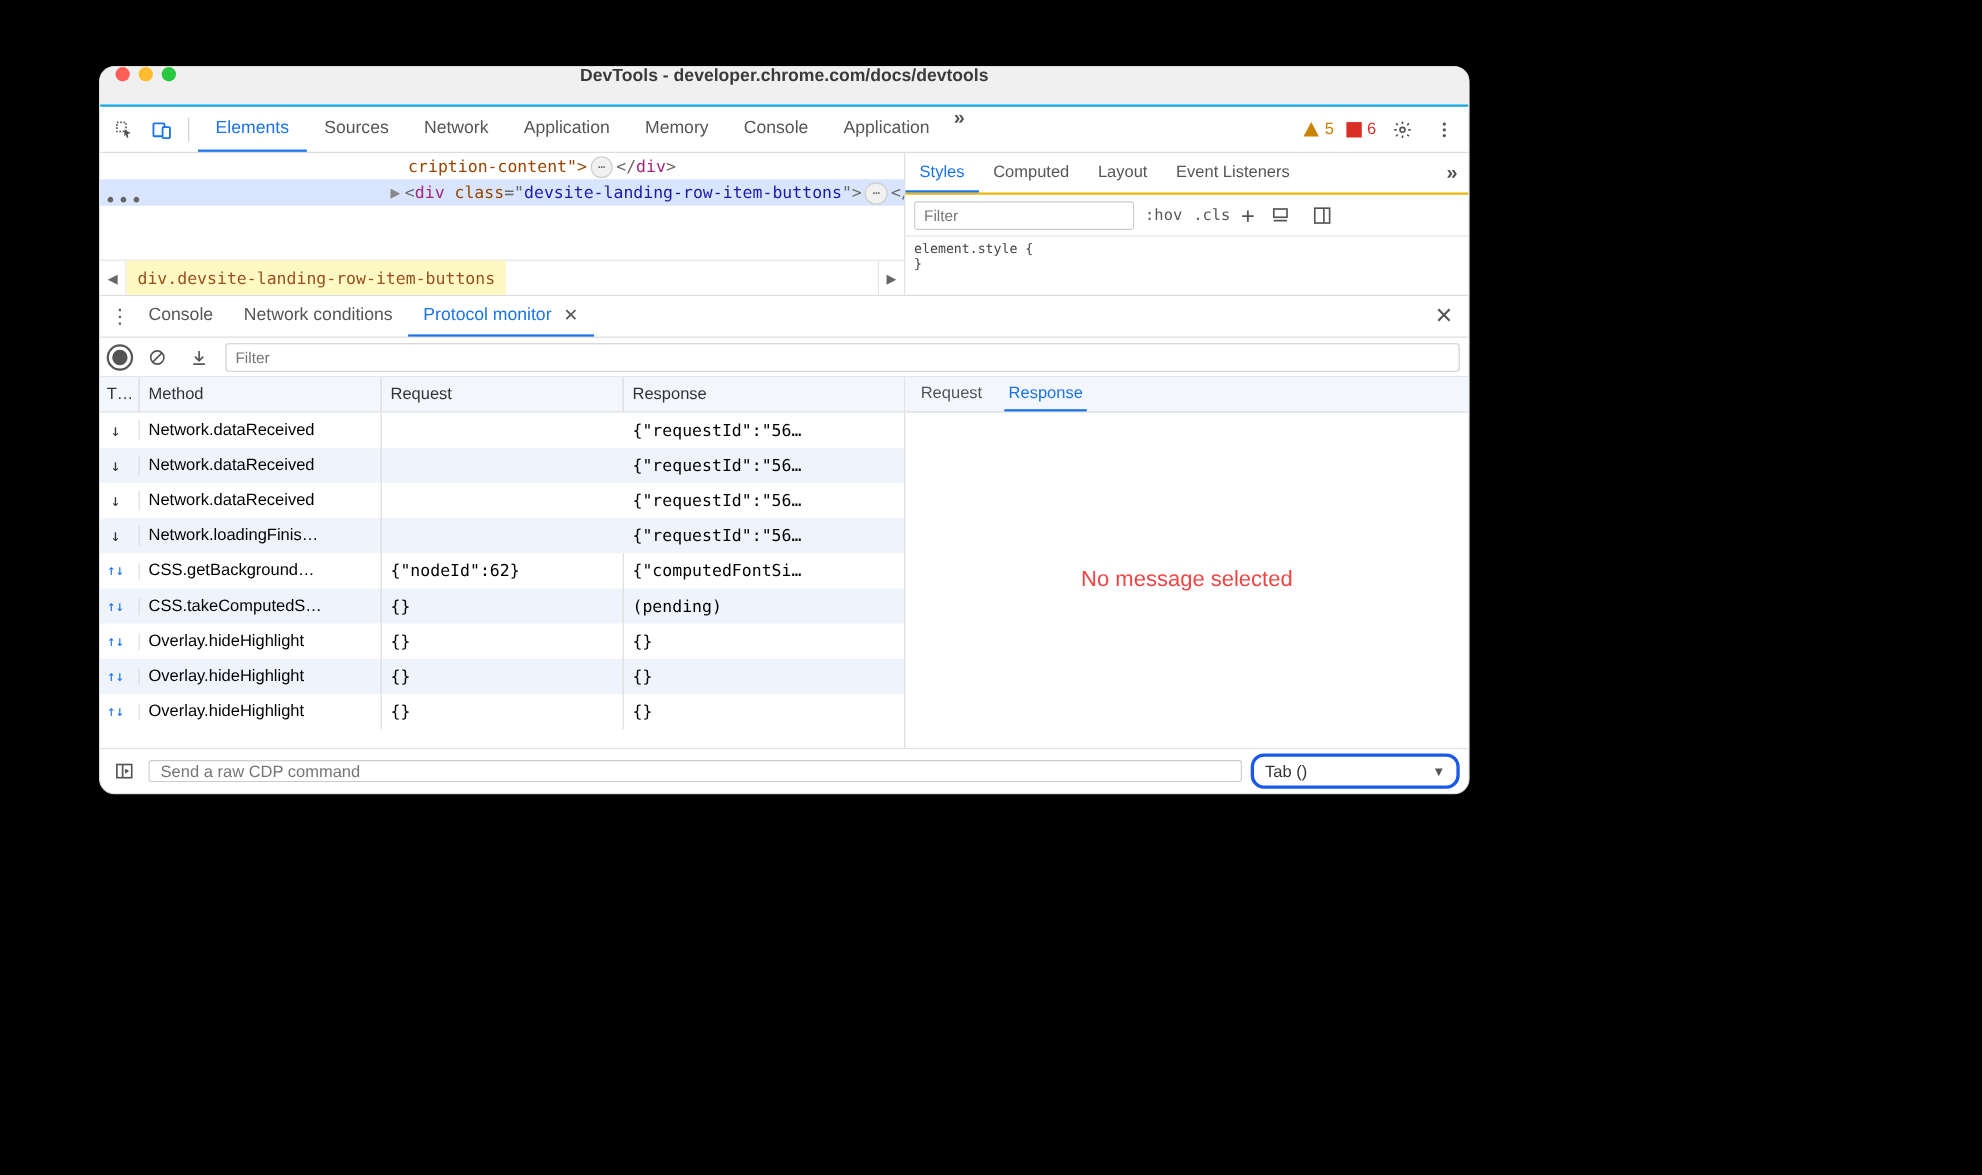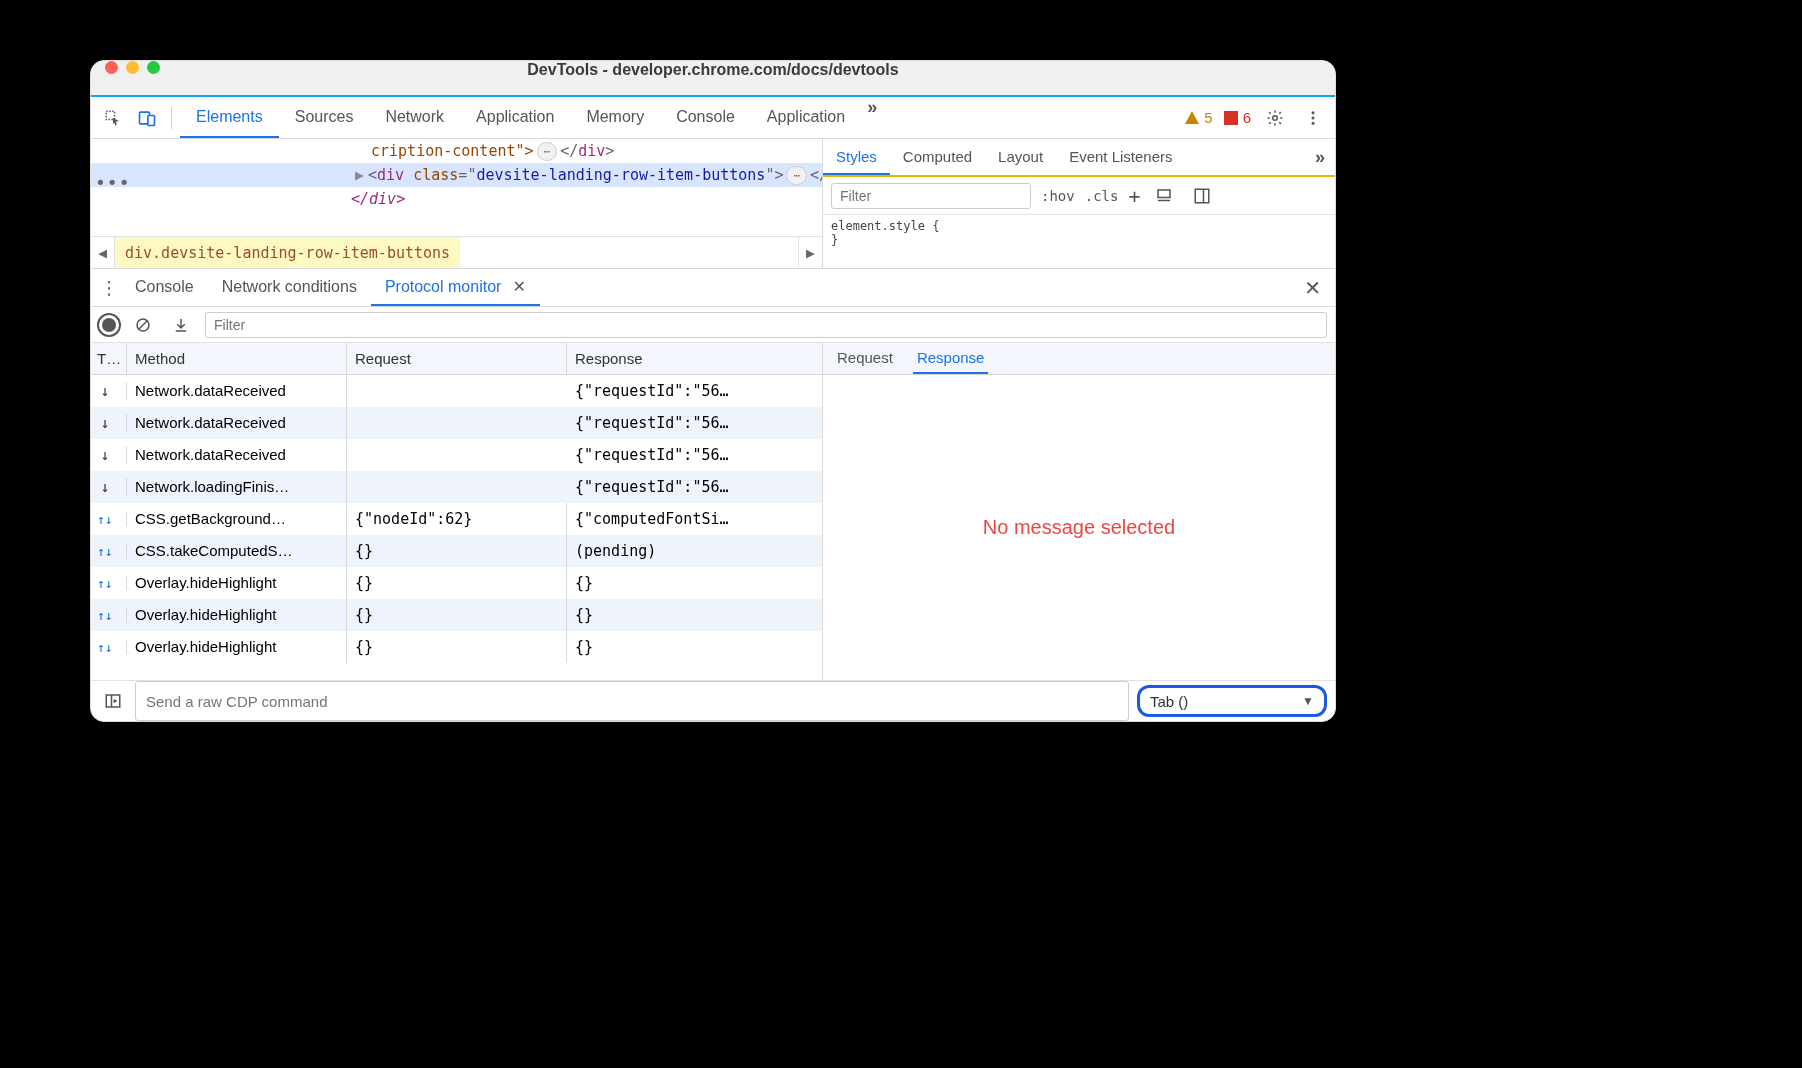--- a/index.html
+++ b/index.html
@@ -336,21 +336,21 @@
   .cmd-bar {
     height: 40px;
     display: flex;
     align-items: center;
     padding: 0 8px;
     gap: 8px;
     position: relative;
   }
   .cmd-input {
     flex: 1;
-    height: 40px;
+    height: 20px;
     border: 1px solid #ccc;
     border-radius: 3px;
     padding: 0 10px;
     font-size: 15px;
     color: #888;
   }
   .target-select {
     width: 190px;
     height: 32px;
     border: 3px solid #1a5ae6;
@@ -440,23 +440,20 @@
 
   <div class="elements-area">
     <div class="elements-left">
       <div class="dom-body">
         <div class="left-dots">•••</div>
         <div class="dom-line">
           <span class="attr-name">cription-content"&gt;</span><span class="pill">⋯</span><span class="tag-punc">&lt;/</span><span class="tag-name">div</span><span class="tag-punc">&gt;</span>
         </div>
         <div class="dom-line sel" style="padding-left:264px;">
           <span class="tri">▶</span><span class="tag-punc">&lt;</span><span class="tag-name">div</span> <span class="attr-name">class</span><span class="tag-punc">=</span><span class="tag-punc">"</span><span class="attr-val">devsite-landing-row-item-buttons</span><span class="tag-punc">"&gt;</span><span class="pill">⋯</span><span class="tag-punc">&lt;/</span>  
-        </div>
-        <div class="dom-line" style="padding-left:260px;">
-          <span class="tag-punc" style="color:#a02780;font-style:italic;">&lt;/div&gt;</span>
         </div>
       </div>
       <div class="breadcrumb">
         <div class="bc-arrow">◀</div>
         <div class="bc-item sel">div.devsite-landing-row-item-buttons</div>
         <div class="bc-arrow" style="margin-left:auto;border-left:1px solid #e2e2e2;border-right:none;">▶</div>
       </div>
     </div>
 
     <div class="elements-right">

